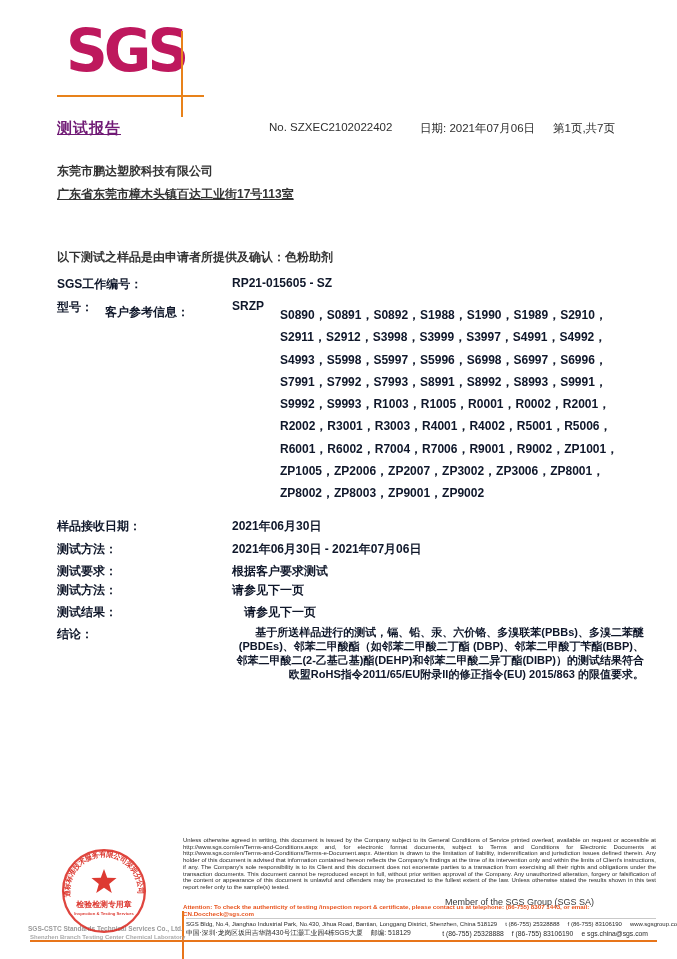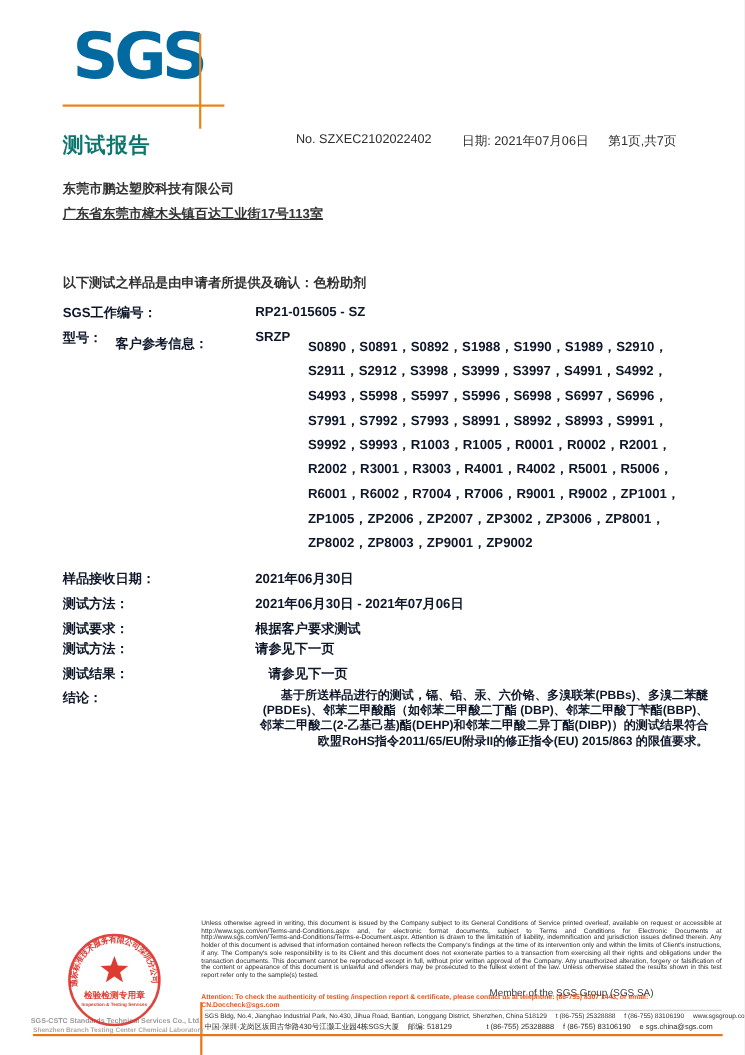--- a/index.html
+++ b/index.html
@@ -5,29 +5,29 @@
   html,body { margin:0; padding:0; background:#e8e8e8; }
   .page {
     position:relative; width:677px; height:959px; margin:0 auto;
     background:#ffffff; overflow:hidden;
     font-family:"Liberation Sans", sans-serif; color:#3a3a3a;
   }
   
   .logo-text {
     position:absolute; left:66px; top:22px;
     font-family:"DejaVu Sans", sans-serif;
-    font-size:58px; font-weight:bold; color:#0369a1; letter-spacing:-4px;
+    font-size:58px; font-weight:bold; color:#be185d; letter-spacing:-4px;
     line-height:1;
   }
   .logo-hline { position:absolute; left:57px; top:95px; width:147px; height:2px; background:#e8821a; }
   .logo-vline { position:absolute; left:181px; top:31px; width:2px; height:86px; background:#e8821a; }
 
   
   .hdr { position:absolute; top:121px; left:0; width:677px; font-size:11.5px; color:#2e2e2e; }
-  .hdr .title { position:absolute; left:57px; top:-2px; font-size:19px; font-weight:bold; letter-spacing:1px; color:#0f766e; }
+  .hdr .title { position:absolute; left:57px; top:-2px; font-size:15px; font-weight:bold; letter-spacing:1px; color:#701a75;text-decoration:underline; }
   .hdr .no    { position:absolute; left:230px; top:0;padding-left:39px; }
   .hdr .date  { position:absolute; left:420px; top:0; }
   .hdr .pg    { position:absolute; left:553px; top:0; }
 
   
   .applicant-name { position:absolute; left:57px; top:163px; font-size:12px; font-weight:600; color:#333; }
   .applicant-addr { position:absolute; left:57px; top:186px; font-size:12px; font-weight:600; color:#333;text-decoration:underline; }
 
   
   .intro { position:absolute; left:57px; top:249px; font-size:12px; font-weight:600; color:#333; }

